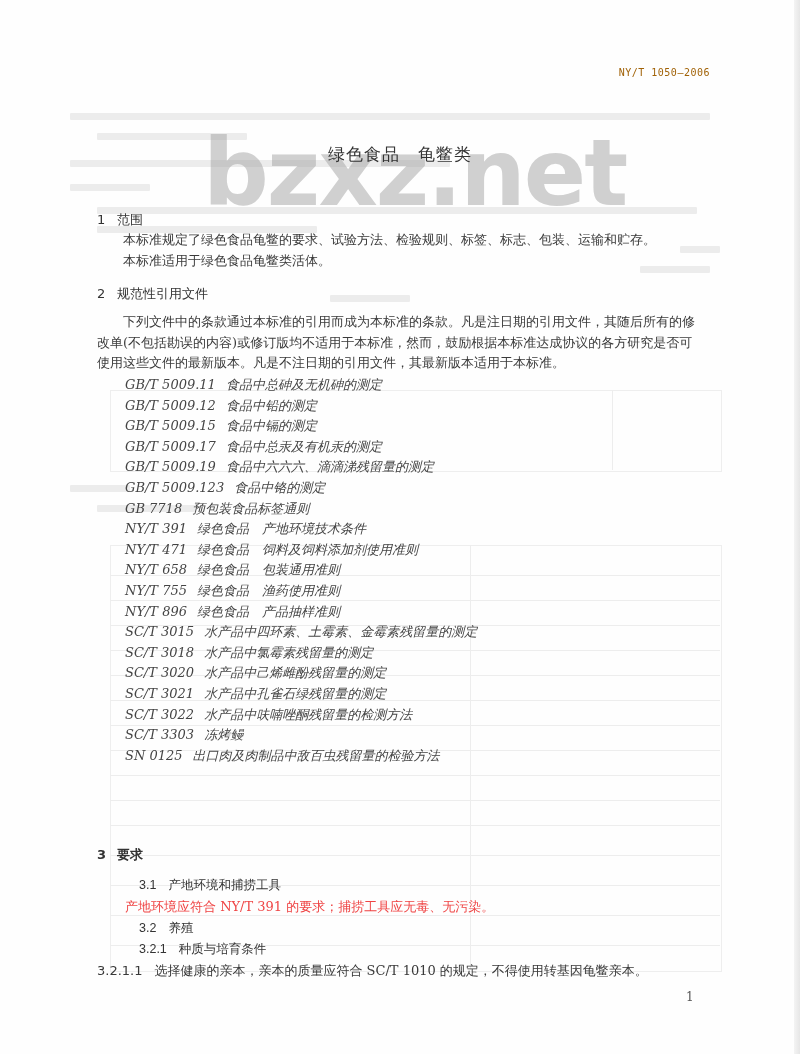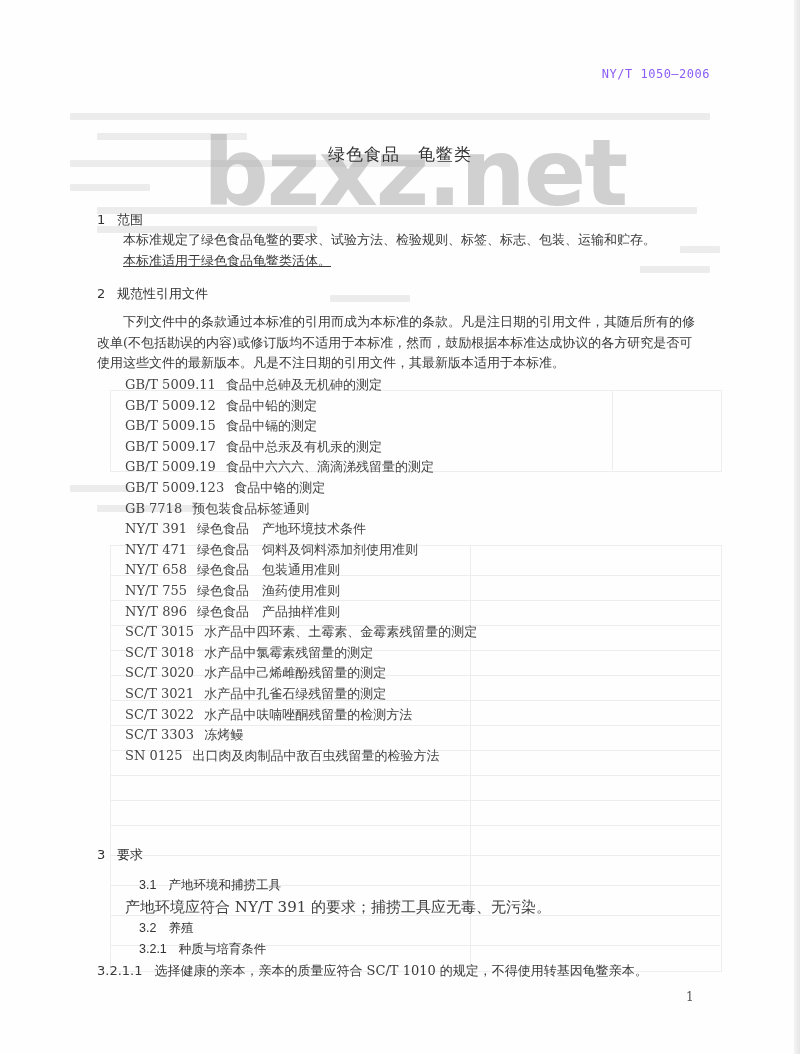--- a/index.html
+++ b/index.html
@@ -22,21 +22,21 @@
     .watermark {
       position: absolute; left: 203px; top: 128px;
       font-family: "DejaVu Sans", "Liberation Sans", sans-serif;
       font-weight: bold; font-size: 92px; letter-spacing: -2px;
       color: rgba(170,170,170,0.55); line-height: 1;
     }
 
     .std-code {
       position: absolute; right: 90px; top: 67px;
       font-family: "DejaVu Sans Mono", "Liberation Mono", monospace;
-      font-size: 12px; color: #8b5cf6; letter-spacing: 0.5px;
+      font-size: 10px; color: #a16207; letter-spacing: 0.5px;
     }
     .doc-title {
       position: absolute; left: 0; width: 800px; top: 143px; text-align: center;
       font-family: "DejaVu Sans", "Liberation Sans", sans-serif;
       font-size: 17px; color: #333; letter-spacing: 1px; z-index: 2;
     }
     .doc-title span + span { margin-left: 18px; }
 
     .h1 {
       position: absolute; left: 97px;
@@ -50,25 +50,25 @@
       font-size: 12.5px; color: #333; margin-left: 42px;
     }
     .h2 .num { display: inline-block; margin-right: 12px; }
 
     .para {
       position: absolute; left: 97px; width: 600px;
       font-size: 13px; line-height: 20.5px; color: #3a3a3a;
     }
     .indent { text-indent: 26px; }
 
-    .ref-list { position: absolute; left: 125px; top: 375px; }
+    .ref-list { position: absolute; left: 125px; top: 375px; font-style: italic; }
     .ref-item { height: 20.6px; line-height: 20.6px; font-size: 13px; color: #444; white-space: nowrap; }
     .ref-code { display: inline-block; margin-right: 10px; }
 
-    .body-line { position: absolute; left: 125px; font-size: 15px; color: #404040; }
+    .body-line { position: absolute; left: 125px; font-size: 13px; color: #ef4444; }
     .clause { position: absolute; left: 97px; font-size: 13px; color: #3a3a3a; }
     .clause .num { font-family: "DejaVu Sans", "Liberation Sans", sans-serif; margin-right: 12px; }
 
     .page-num { position: absolute; left: 686px; top: 990px; font-size: 12px; color: #555; }
   </style>
 </head>
 <body>
 
 <div class="page">
   <div class="right-edge"></div>
@@ -111,21 +111,21 @@
   <div class="std-code">NY/T 1050—2006</div>
 
   <div class="doc-title">
     <span>绿色食品</span><span>龟鳖类</span>
   </div>
 
   <div class="h1" style="top:211px;">
     <span class="num">1</span><span>范围</span>
   </div>
   <div class="para indent" style="top:230px;">本标准规定了绿色食品龟鳖的要求、试验方法、检验规则、标签、标志、包装、运输和贮存。</div>
-  <div class="para indent" style="top:251px;text-decoration:underline;">本标准适用于绿色食品龟鳖类活体。</div>
+  <div class="para indent" style="top:251px;">本标准适用于绿色食品龟鳖类活体。</div>
 
   <div class="h1" style="top:285px;">
     <span class="num">2</span><span>规范性引用文件</span>
   </div>
   <div class="para indent" style="top:312px;">下列文件中的条款通过本标准的引用而成为本标准的条款。凡是注日期的引用文件，其随后所有的修改单(不包括勘误的内容)或修订版均不适用于本标准，然而，鼓励根据本标准达成协议的各方研究是否可使用这些文件的最新版本。凡是不注日期的引用文件，其最新版本适用于本标准。</div>
 
   <div class="ref-list">
     <div class="ref-item"><span class="ref-code">GB/T 5009.11</span><span>食品中总砷及无机砷的测定</span></div>
     <div class="ref-item"><span class="ref-code">GB/T 5009.12</span><span>食品中铅的测定</span></div>
     <div class="ref-item"><span class="ref-code">GB/T 5009.15</span><span>食品中镉的测定</span></div>
@@ -140,21 +140,21 @@
     <div class="ref-item"><span class="ref-code">NY/T 896</span><span>绿色食品　产品抽样准则</span></div>
     <div class="ref-item"><span class="ref-code">SC/T 3015</span><span>水产品中四环素、土霉素、金霉素残留量的测定</span></div>
     <div class="ref-item"><span class="ref-code">SC/T 3018</span><span>水产品中氯霉素残留量的测定</span></div>
     <div class="ref-item"><span class="ref-code">SC/T 3020</span><span>水产品中己烯雌酚残留量的测定</span></div>
     <div class="ref-item"><span class="ref-code">SC/T 3021</span><span>水产品中孔雀石绿残留量的测定</span></div>
     <div class="ref-item"><span class="ref-code">SC/T 3022</span><span>水产品中呋喃唑酮残留量的检测方法</span></div>
     <div class="ref-item"><span class="ref-code">SC/T 3303</span><span>冻烤鳗</span></div>
     <div class="ref-item"><span class="ref-code">SN 0125</span><span>出口肉及肉制品中敌百虫残留量的检验方法</span></div>
   </div>
 
-  <div class="h1" style="top:846px;">
+  <div class="h1" style="top:846px;font-weight:bold;">
     <span class="num">3</span><span>要求</span>
   </div>
   <div class="h2" style="top:877px;">
     <span class="num">3.1</span><span>产地环境和捕捞工具</span>
   </div>
   <div class="body-line" style="top:898px;">产地环境应符合 NY/T 391 的要求；捕捞工具应无毒、无污染。</div>
   <div class="h2" style="top:920px;">
     <span class="num">3.2</span><span>养殖</span>
   </div>
   <div class="h2" style="top:941px;">

